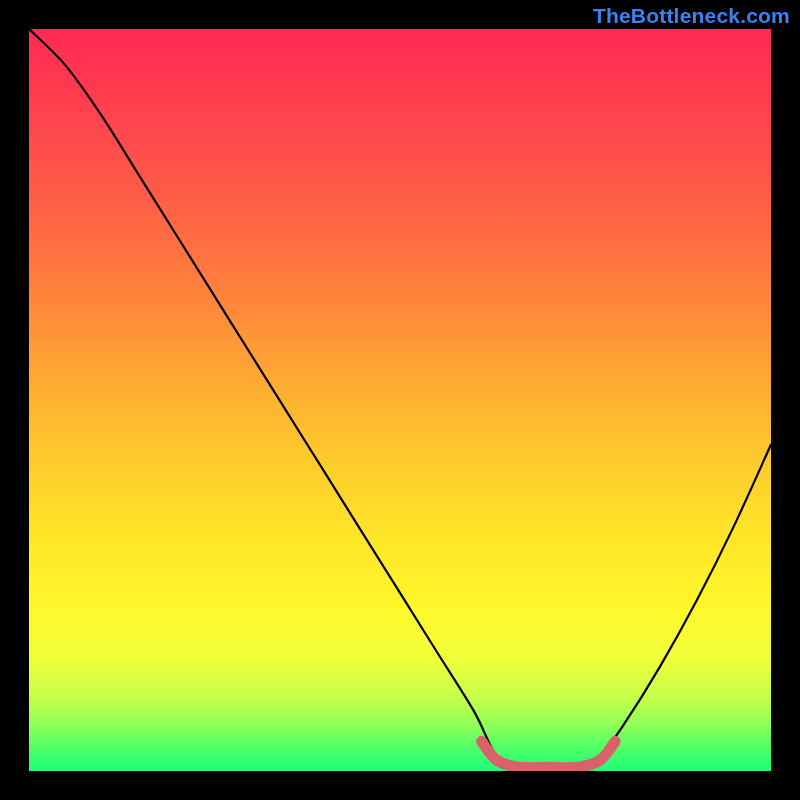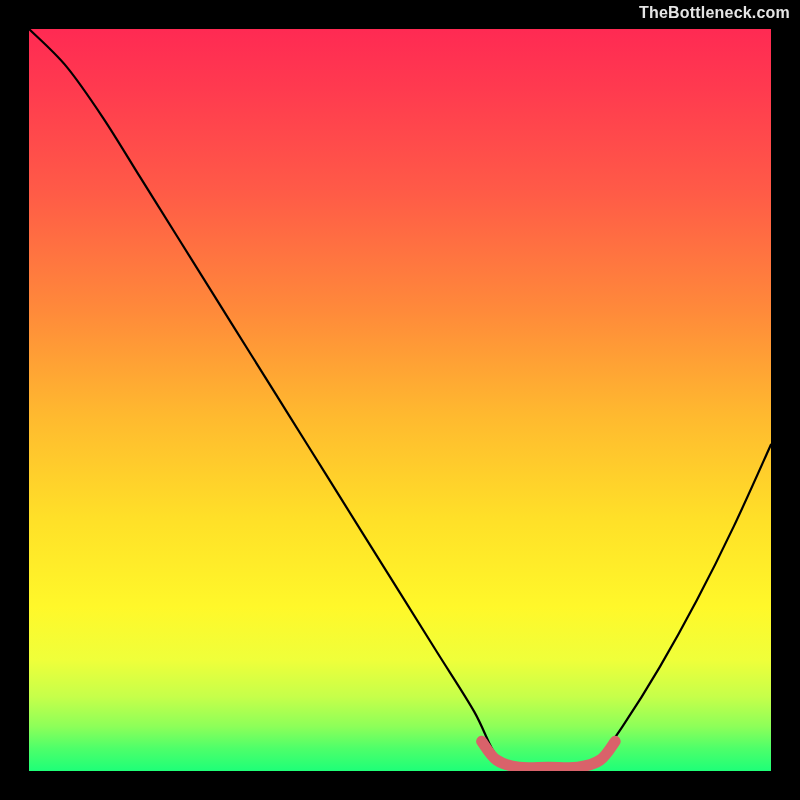--- a/index.html
+++ b/index.html
@@ -43,23 +43,23 @@
     left: 29px;
     top: 29px;
     width: 742px;
     height: 742px;
   }
   .watermark {
     position: absolute;
     top: 4px;
     right: 10px;
     font-family: Arial, Helvetica, sans-serif;
-    font-size: 16px;
+    font-size: 21px;
     font-weight: 600;
-    color: #e5e5e5;
+    color: #3b82f6;
     letter-spacing: 0.2px;
   }
 </style>
 </head>
 <body>
 
 <div class="frame">
 
   <div class="plot-area"></div>
 

